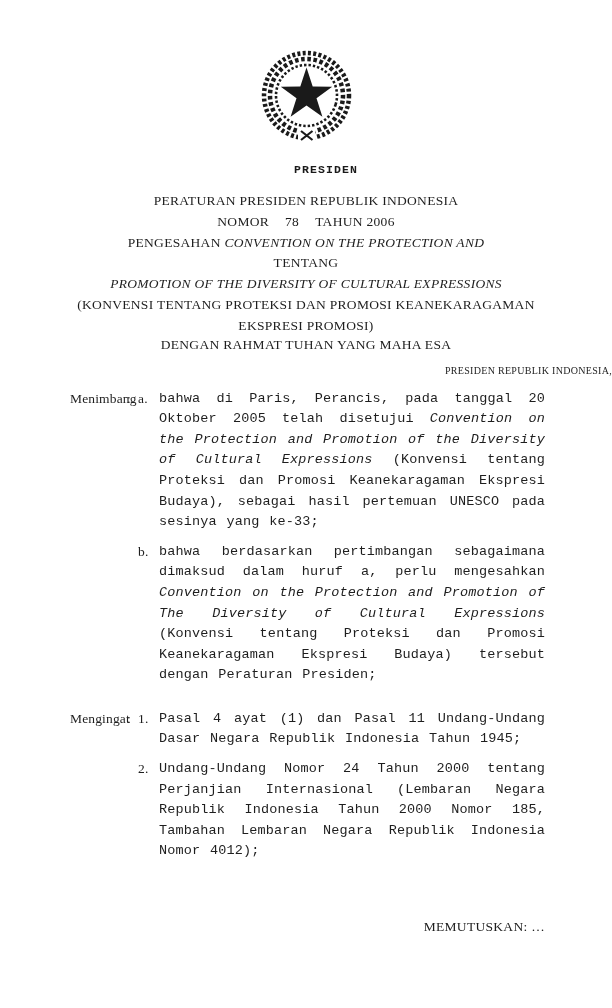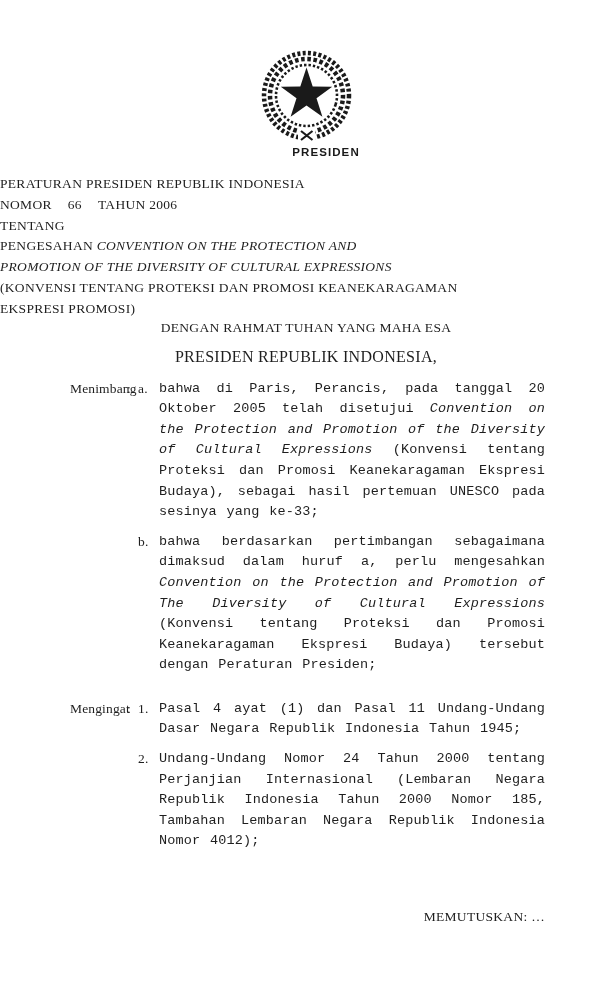--- a/index.html
+++ b/index.html
@@ -20,53 +20,53 @@
   
   .emblem {
     padding-top: 48px;
     text-align: center;
   }
   .emblem svg {
     display: block;
     margin: 0 auto;
   }
   .agency {
-    margin-top: 3px;
-    font-family: Liberation Sans, sans-serif;
+    margin-top: 20px;
+    font-family: Liberation Mono, monospace;
     font-weight: bold;
     font-size: 11.5px;
     line-height: 13px;
     letter-spacing: 1.1px;
     word-spacing: 4px;
     color: #1a1a1a;
     padding-left: 40px;
   }
   
   .title-block {
     margin-top: 15px;
-    text-align: left;
+    text-align: center;
     font-size: 13.5px;
     line-height: 20.8px;
     letter-spacing: 0.3px;
   }
   .nomor-line .gap {
     display: inline-block;
     width: 16px;
   }
   .it { font-style: italic; }
   .motto {
     margin-top: 0;
     text-align: center;
     font-size: 13.5px;
     letter-spacing: 0.3px;
   }
   .actor {
     margin-top: 12px;
-    text-align: center;
-    font-size: 16px;
+    text-align: right;
+    font-size: 10px;
     letter-spacing: 0.3px;
   }
   
   .clauses {
     margin-top: 13px;
     padding-left: 70px;
     padding-right: 67px;
     font-size: 13.5px;
     line-height: 20.6px;
     word-spacing: 1.5px;
@@ -112,23 +112,23 @@
       <path d="M42 83 L53.5 92 M53.5 83 L42 92" stroke="#1a1a1a" stroke-width="2.2" fill="none"></path>
       <path d="M47.5 19.5 L53.7 38.5 L73.2 38.7 L57.5 50.2 L63.4 68.8 L47.5 57.5 L31.6 68.8 L37.5 50.2 L21.8 38.7 L41.3 38.5 Z" fill="#1a1a1a"></path>
     </svg>
     <div class="agency">
       <div>PRESIDEN</div>
     </div>
   </div>
 
   <div class="title-block">
     <div>PERATURAN PRESIDEN REPUBLIK INDONESIA</div>
-    <div class="nomor-line"><span>NOMOR</span><span class="gap"></span><span>66</span><span class="gap"></span><span>TAHUN 2006</span></div>
+    <div class="nomor-line"><span>NOMOR</span><span class="gap"></span><span>78</span><span class="gap"></span><span>TAHUN 2006</span></div>
+    <div><span>PENGESAHAN </span><span class="it">CONVENTION ON THE PROTECTION AND</span></div>
     <div>TENTANG</div>
-    <div><span>PENGESAHAN </span><span class="it">CONVENTION ON THE PROTECTION AND</span></div>
     <div class="it">PROMOTION OF THE DIVERSITY OF CULTURAL EXPRESSIONS</div>
     <div>(KONVENSI TENTANG PROTEKSI DAN PROMOSI KEANEKARAGAMAN</div>
     <div>EKSPRESI PROMOSI)</div>
   </div>
 
   <div class="motto">DENGAN RAHMAT TUHAN YANG MAHA ESA</div>
   <div class="actor">PRESIDEN REPUBLIK INDONESIA,</div>
 
   <div class="clauses">
 

